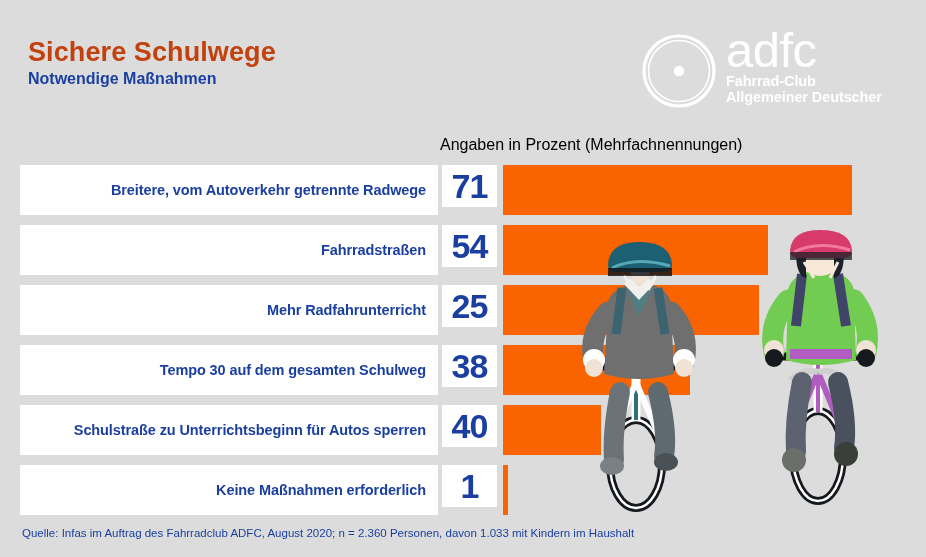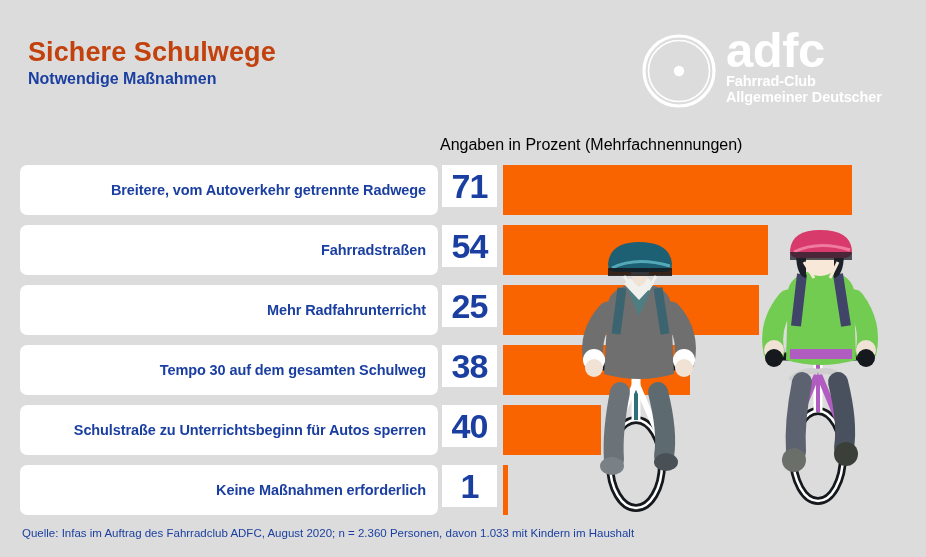--- a/index.html
+++ b/index.html
@@ -20,21 +20,21 @@
   .title-sub{
     font-size:16px;font-weight:bold;color:#1a3fa0;
     margin-top:5px;line-height:1.05;
   }
 
   
   .logo{position:absolute;right:28px;top:28px;width:258px;height:82px;}
   .logo-wheel{position:absolute;left:0;top:4px;width:78px;height:78px;}
   .logo-text{position:absolute;left:86px;top:0;}
   .logo-adfc{
-    font-size:49px;font-weight:bold;color:#ffffff;line-height:.92;
+    font-size:49px;font-weight:normal;color:#ffffff;line-height:.92;
     letter-spacing:-.5px;
   }
   .logo-line{
     font-size:14.5px;font-weight:bold;color:#ffffff;line-height:1.12;
     letter-spacing:-.1px;
   }
 
   
   .chart-header{
     position:absolute;left:440px;top:136px;
@@ -43,21 +43,21 @@
 
   
   .rows{position:absolute;left:0;top:165px;width:926px;}
   .row{
     position:relative;height:50px;margin-bottom:10px;
   }
   .row-label{
     position:absolute;left:20px;top:0;width:418px;height:50px;
     background:#ffffff;
     display:flex;align-items:center;justify-content:flex-end;
-    box-sizing:border-box;padding-right:12px;border-radius:7px;
+    box-sizing:border-box;padding-right:12px;
   }
   .row-label span{
     font-size:14.5px;font-weight:bold;color:#1a3fa0;
     white-space:nowrap;letter-spacing:-.1px;
   }
   .row-value{
     position:absolute;left:442px;top:0;width:55px;height:42px;
     background:#ffffff;
     display:flex;align-items:center;justify-content:center;
   }

